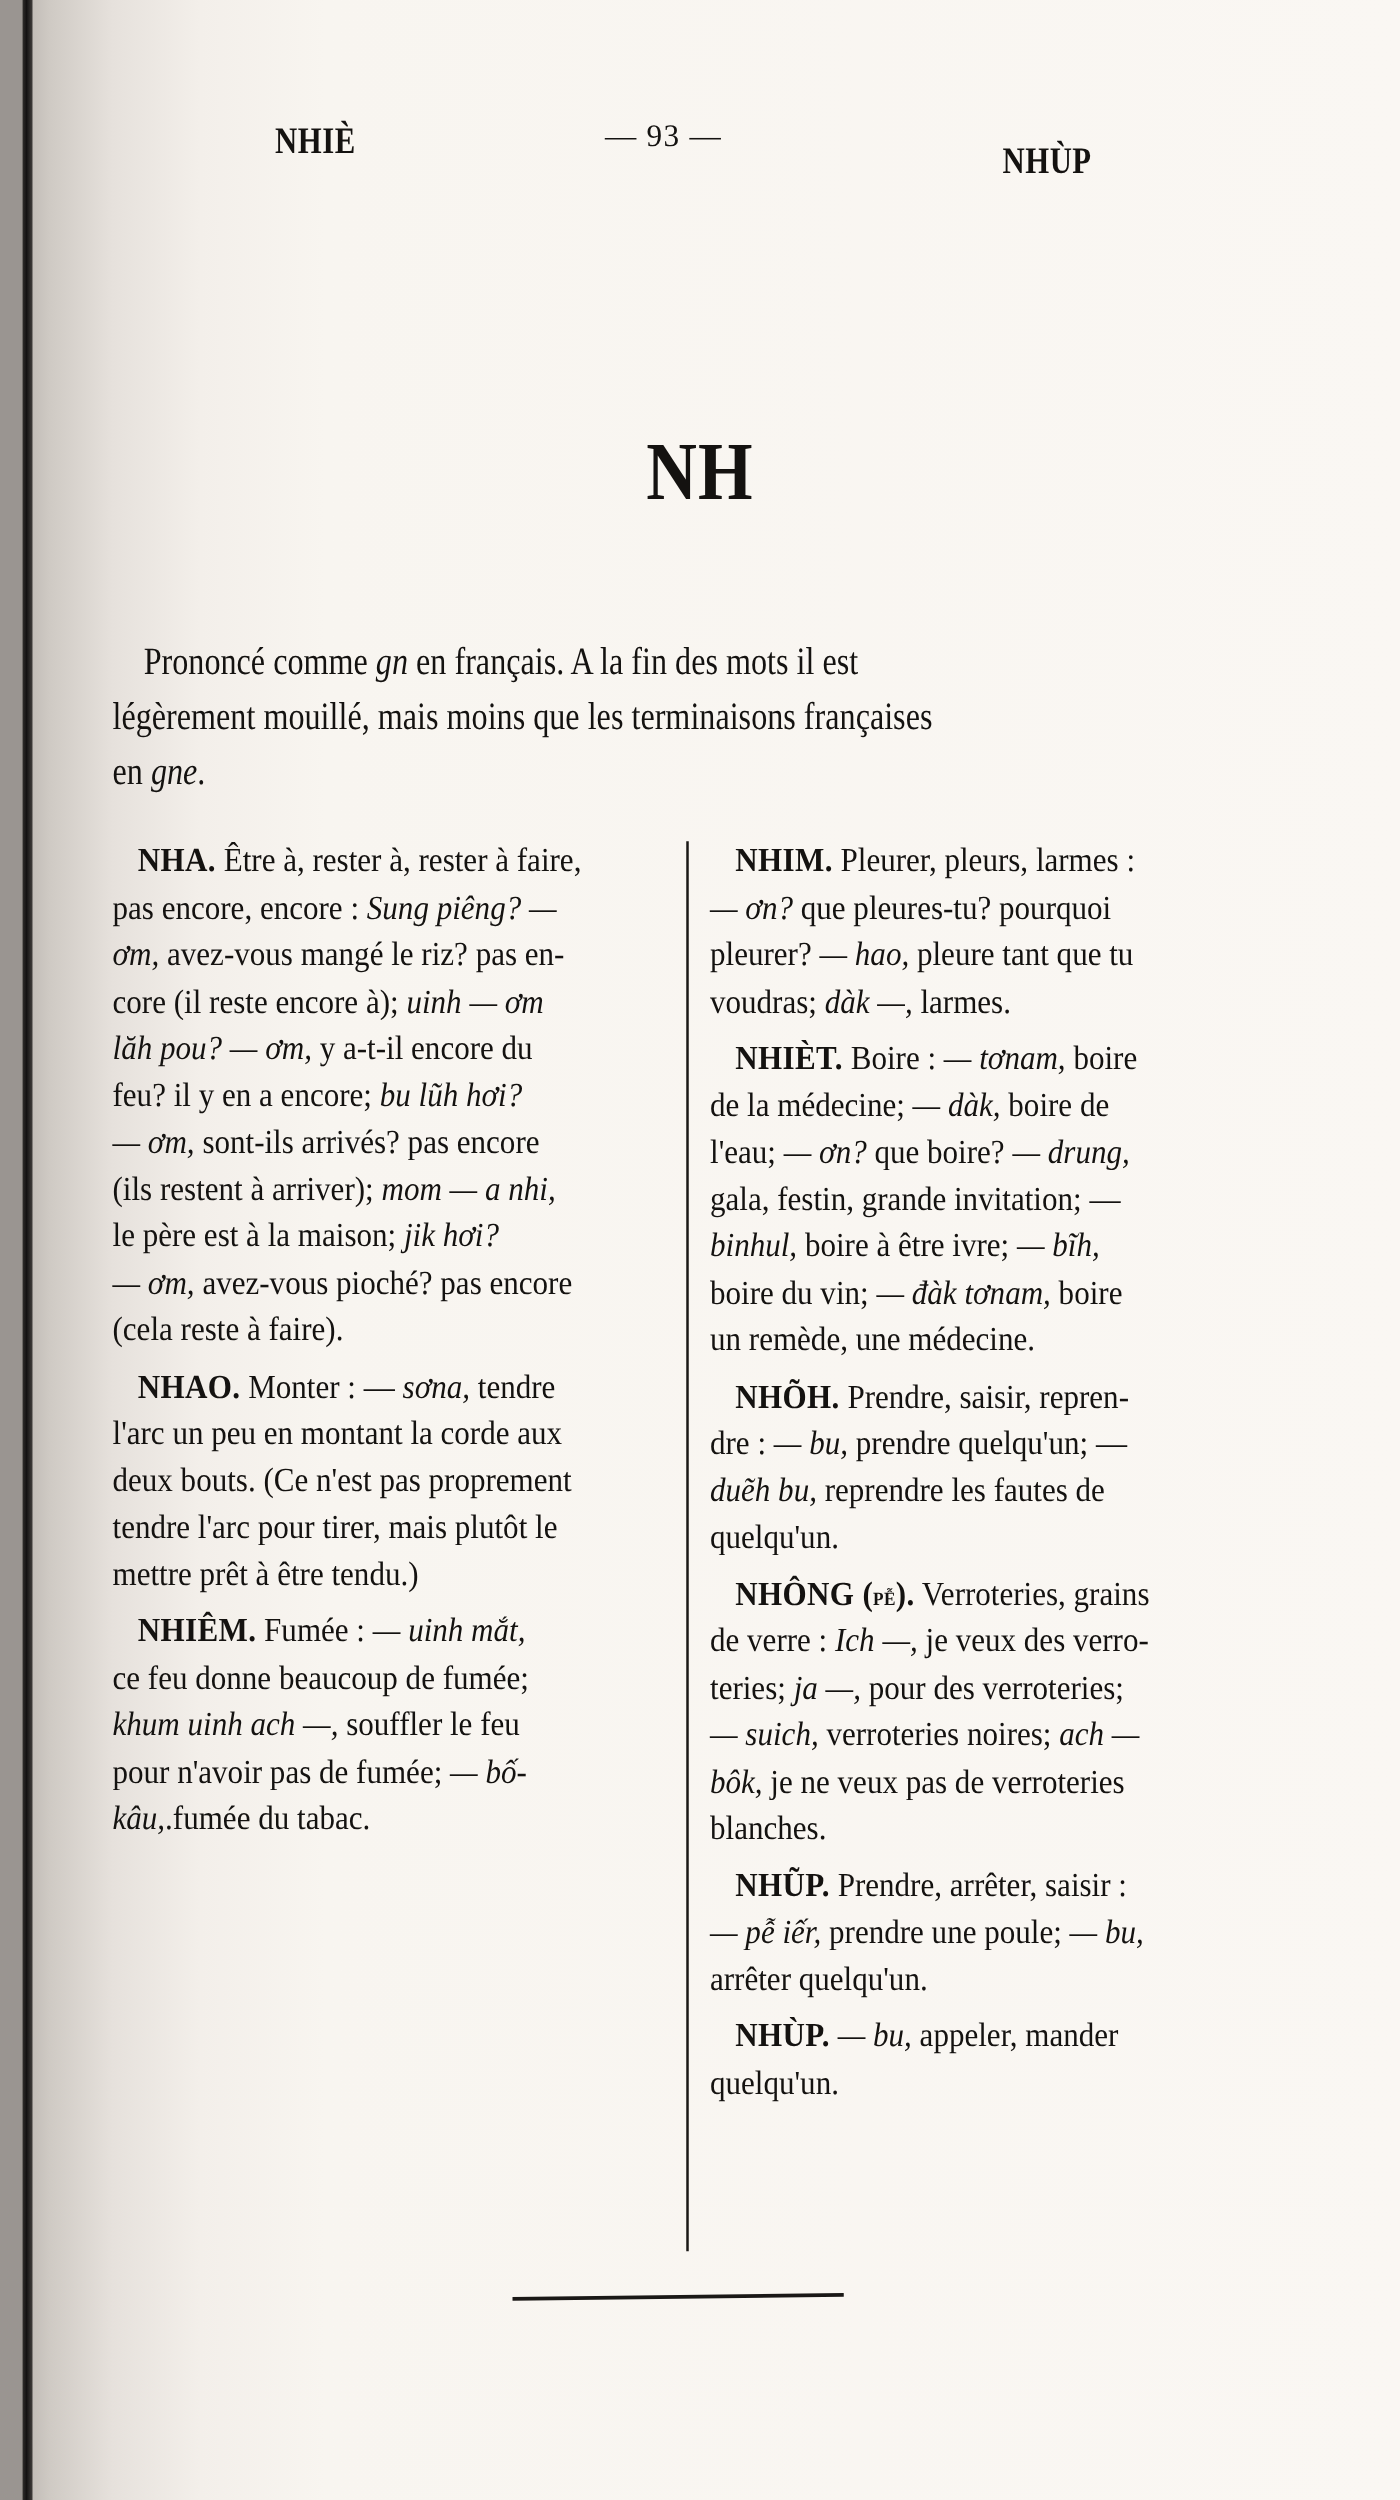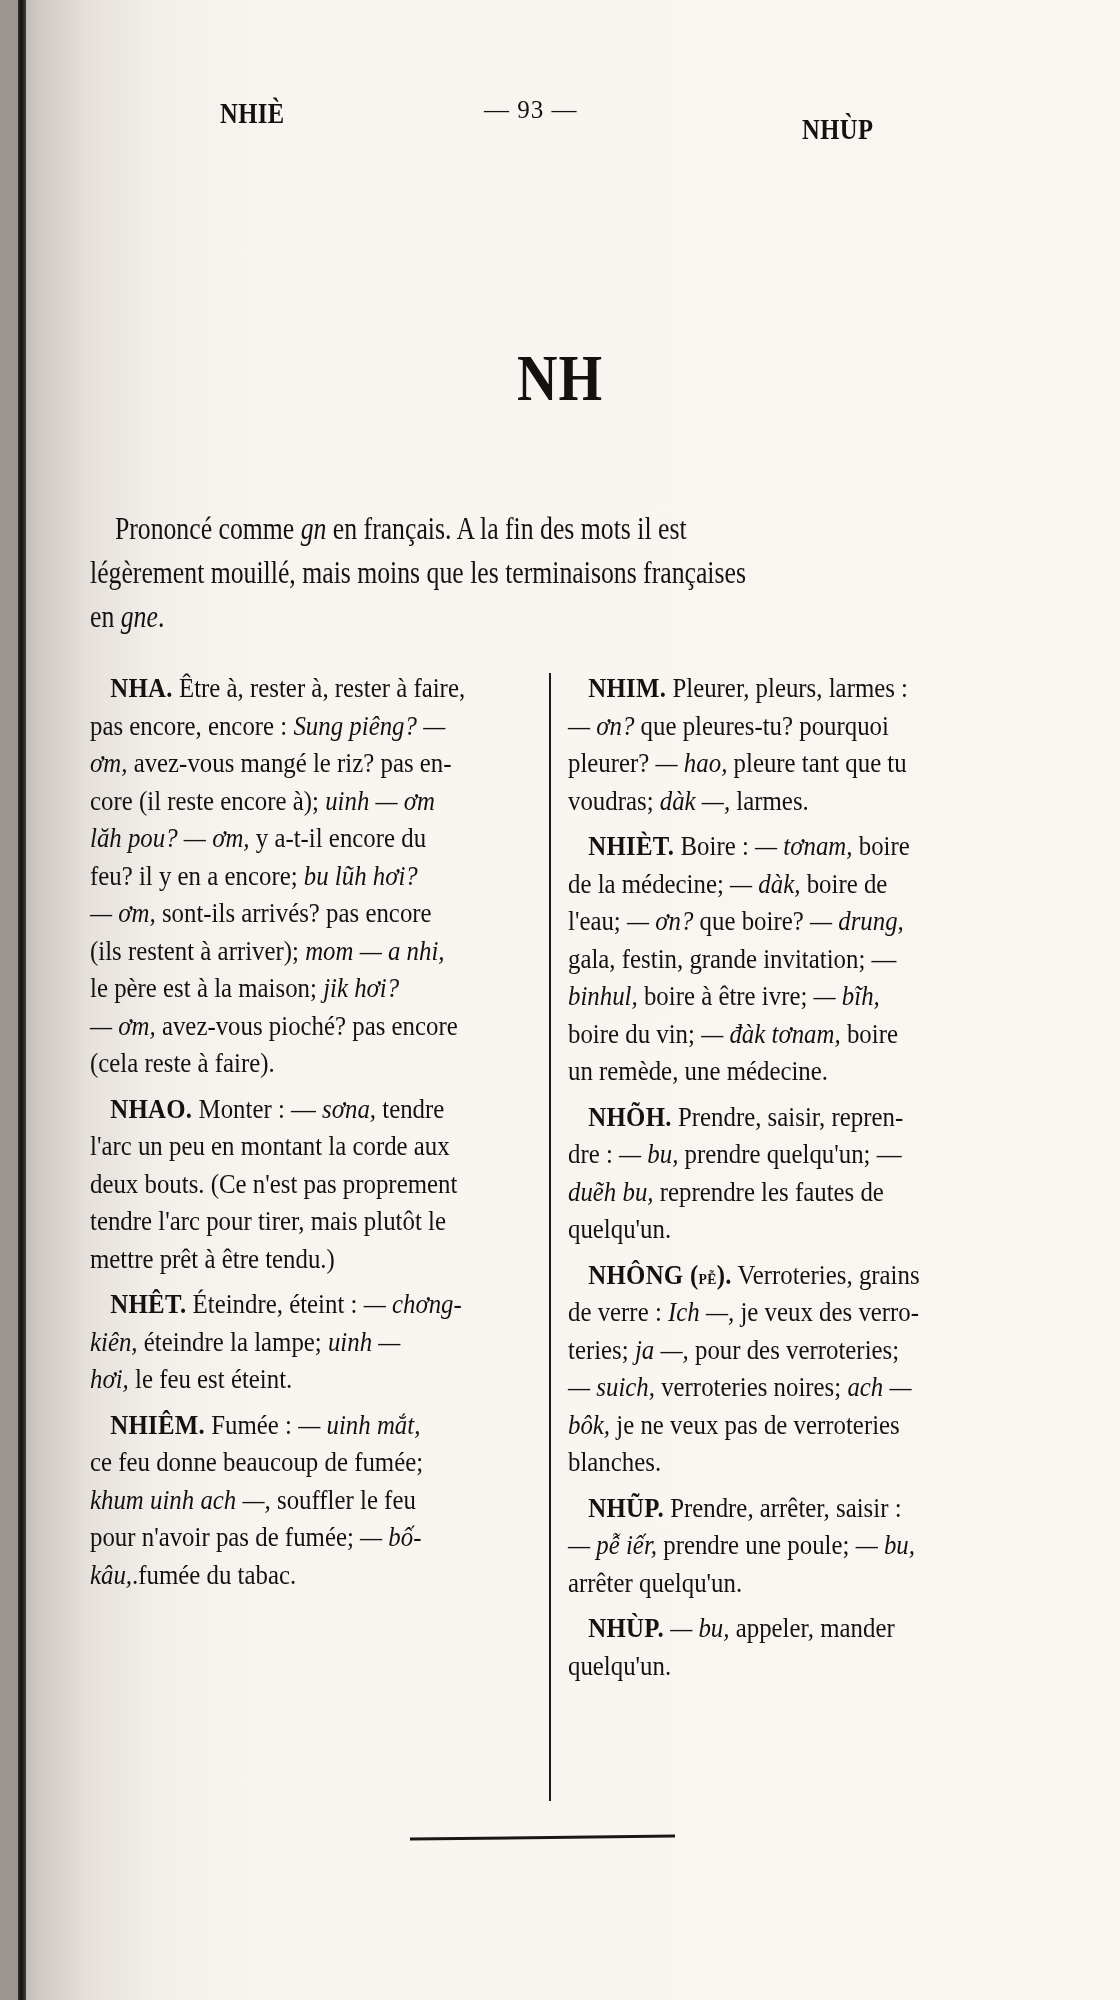--- a/index.html
+++ b/index.html
@@ -164,25 +164,20 @@
         <span class="line" style="transform: scaleX(0.92);"><span>(cela reste à faire).</span></span>
       </div>
       <div class="entry">
         <span class="line first" style="transform: scaleX(0.92);"><span class="hw">NHAO.</span><span>   Monter : — </span><i>sơna,</i><span> tendre</span></span>
         <span class="line" style="transform: scaleX(0.92);"><span>l'arc un peu en montant la corde aux</span></span>
         <span class="line" style="transform: scaleX(0.92);"><span>deux bouts. (Ce n'est pas proprement</span></span>
         <span class="line" style="transform: scaleX(0.92);"><span>tendre l'arc pour tirer, mais plutôt le</span></span>
         <span class="line" style="transform: scaleX(0.92);"><span>mettre prêt à être tendu.)</span></span>
       </div>
       <div class="entry">
-        <span class="line first" style="transform: scaleX(0.92);"><span class="hw">NHÊT.</span><span> Éteindre, éteint : </span><i>— chơng-</i></span>
-        <span class="line" style="transform: scaleX(0.92);"><i>kiên,</i><span> éteindre la lampe;   </span><i>uinh —</i></span>
-        <span class="line" style="transform: scaleX(0.92);"><i>hơi,</i><span> le feu est éteint.</span></span>
-      </div>
-      <div class="entry">
         <span class="line first" style="transform: scaleX(0.92);"><span class="hw">NHIÊM.</span><span>  Fumée : </span><i>— uinh mắt,</i></span>
         <span class="line" style="transform: scaleX(0.92);"><span>ce feu donne beaucoup de fumée;</span></span>
         <span class="line" style="transform: scaleX(0.92);"><i>khum uinh ach —,</i><span> souffler le feu</span></span>
         <span class="line" style="transform: scaleX(0.92);"><span>pour n'avoir pas de fumée;   </span><i>— bố-</i></span>
         <span class="line" style="transform: scaleX(0.92);"><i>kâu,</i><span>.fumée du tabac.</span></span>
       </div>
     </div>
   <div class="divider"></div>
   <div class="col col-right" id="col-right">
       <div class="entry">

